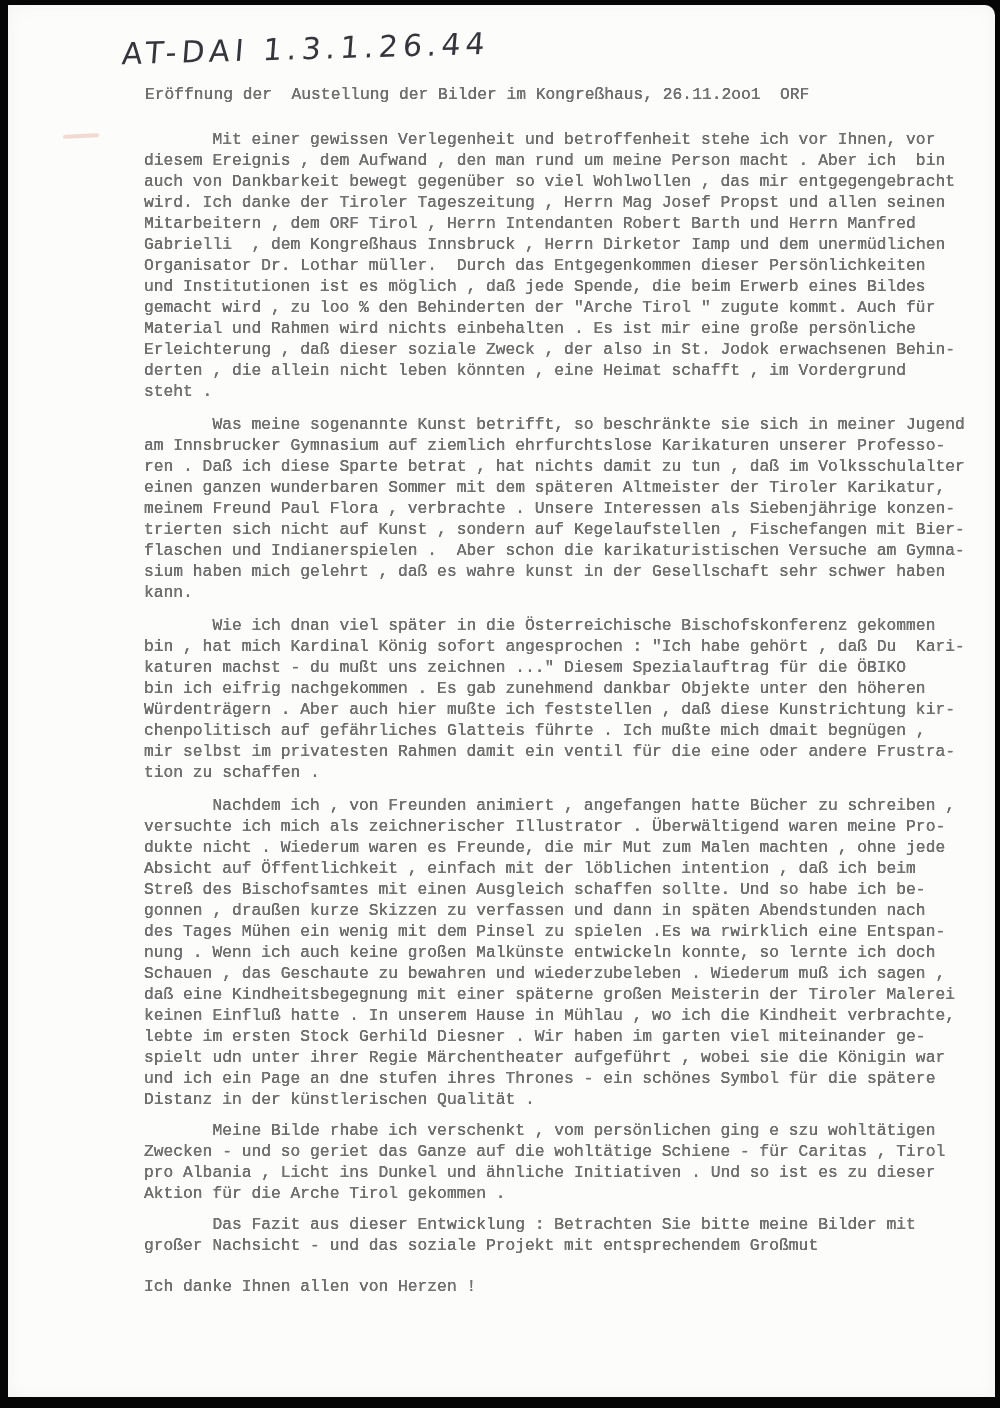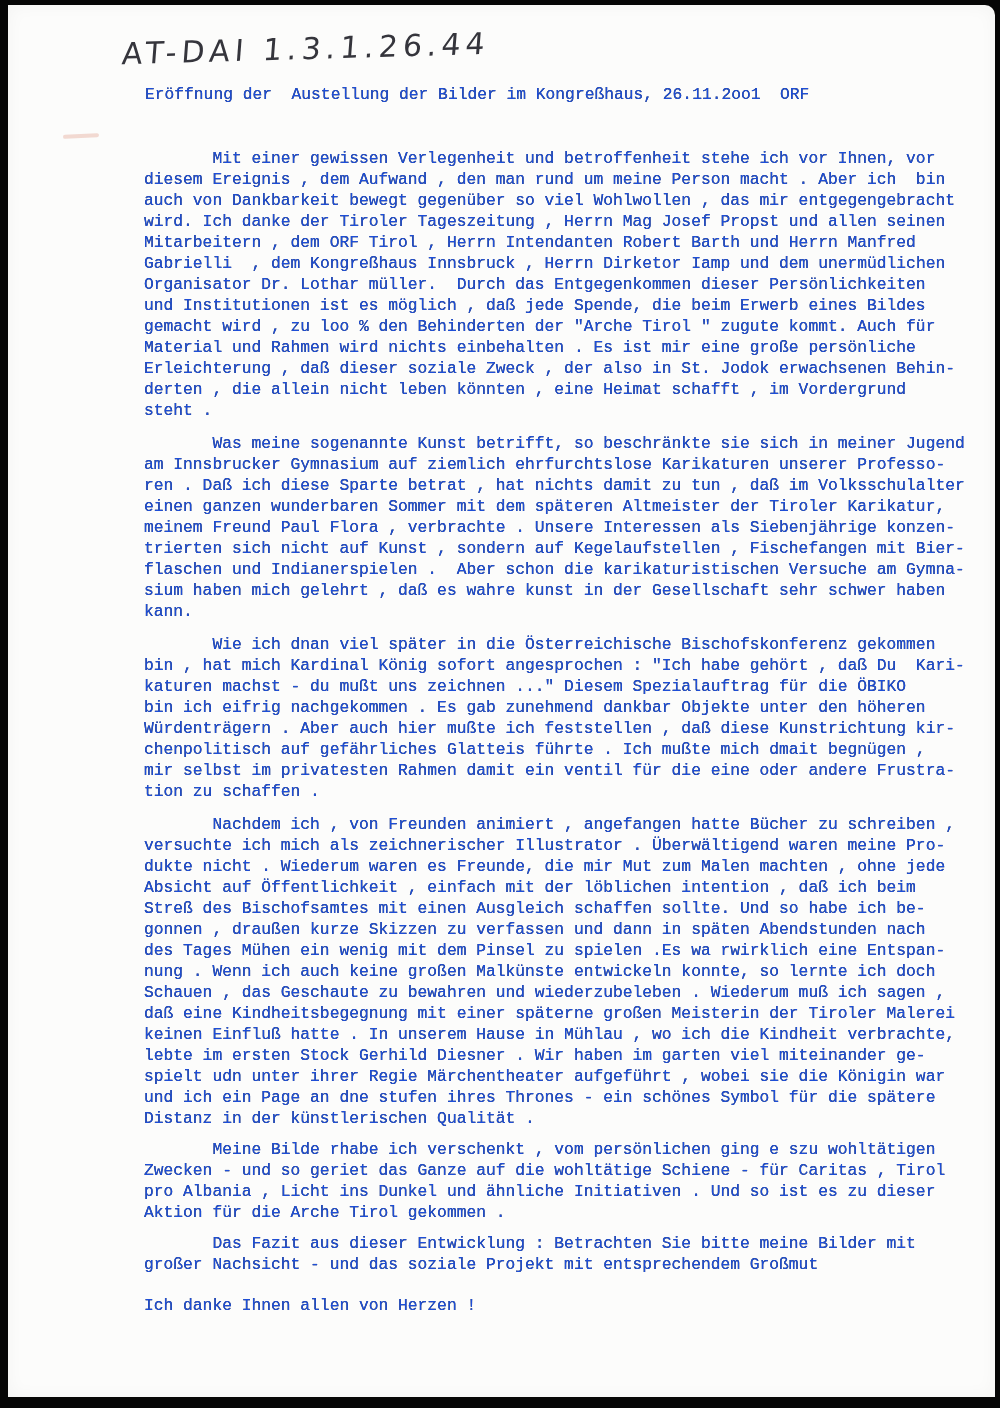--- a/index.html
+++ b/index.html
@@ -34,31 +34,31 @@
     width: 36px; height: 4px;
     background: #e9bcae;
     opacity: 0.55;
     border-radius: 2px;
     transform: rotate(-3deg);
   }
   .typewriter {
     font-family: "Liberation Mono", monospace;
     font-size: 16.3px;
     line-height: 21px;
-    color: #1d4ed8;
+    color: #737373;
     text-shadow: 0 0 0.45px #2a2a2a;
     white-space: pre;
   }
   .title {
     position: absolute;
     left: 137px; top: 79px;
   }
   .body {
     position: absolute;
-    left: 136px; top: 143px;
+    left: 136px; top: 124px;
   }
   .line { white-space: pre; }
   .u {
     text-underline-offset: 3.5px;
     text-decoration-thickness: 1.3px;
   }
 </style>
 </head>
 <body>
 

